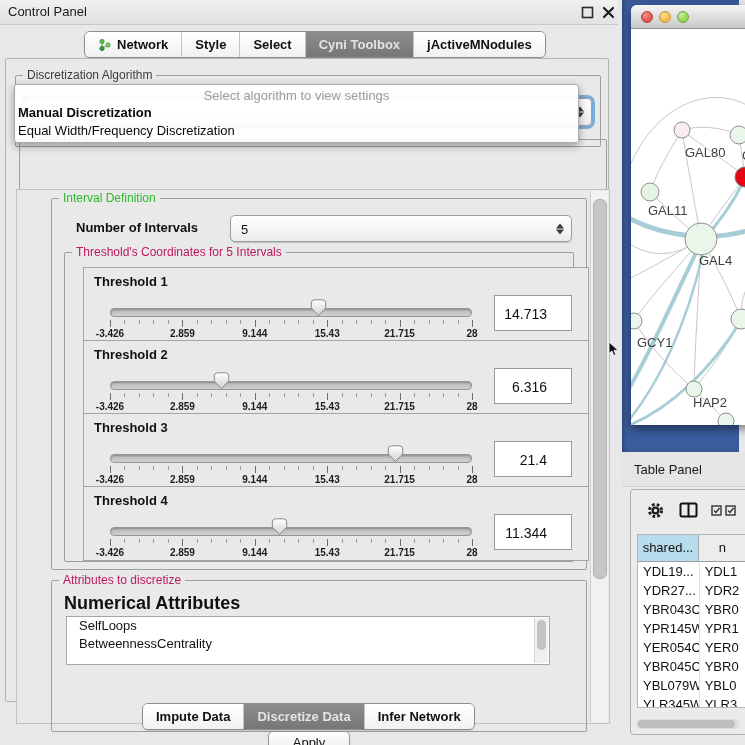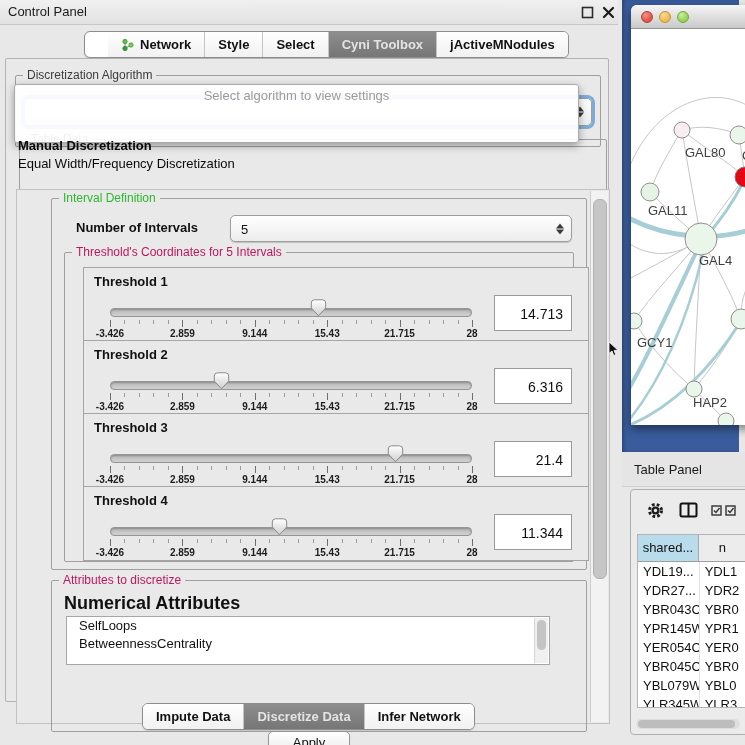--- a/index.html
+++ b/index.html
@@ -32,38 +32,38 @@
   .combo .stepper{position:absolute;right:7px;top:50%;transform:translateY(-50%);display:flex;flex-direction:column;align-items:center;gap:1px;}
   .combo .stepper i{border-left:4px solid transparent;border-right:4px solid transparent;display:block;}
   .combo .stepper .up{border-bottom:5px solid #3c3c3c;}
   .combo .stepper .dn{border-top:5px solid #3c3c3c;}
   .combo.focused{box-shadow:0 0 0 3px rgba(110,165,215,.9);}
 
   
   #algo-popup{left:14px;top:84px;width:563px;height:57px;background:rgba(255,255,255,.93);border:1px solid #ababab;border-radius:3px;box-shadow:0 3px 8px rgba(0,0,0,.35);z-index:30;}
   #algo-popup .prompt{text-align:center;color:#9b9b9b;font-size:13px;padding-top:3px;height:16px;}
   #algo-popup .opt{font-size:13px;color:#0a0a0a;padding:1px 3px;height:16px;cursor:pointer;}
-  #algo-popup .opt.b{font-weight:bold;margin-top:33px;}
+  #algo-popup .opt.b{font-weight:bold;}
 
   
   #scroll-viewport{left:10px;top:130px;width:592px;height:533px;border:1px solid #c2c2c2;background:#e9e9e9;}
   #vscroll{position:absolute;right:1px;top:1px;width:17px;height:531px;background:#f2f2f2;border-left:1px solid #cdcdcd;}
   #vscroll .vthumb{position:absolute;left:2px;width:12px;border-radius:6px;background:#c6c6c6;border:1px solid #b2b2b2;}
 
   
   .th-panel{position:absolute;left:18px;width:504px;height:73px;background:#e9e9e9;border:1px solid #a5a5a5;}
   .th-name{position:absolute;left:10px;top:6px;font-size:13px;font-weight:bold;color:#111;}
   .slider{position:absolute;left:26px;right:116px;top:0;height:100%;}
   .track{position:absolute;left:0;right:0;top:40px;height:7px;border-radius:4px;background:linear-gradient(#b7b7b7,#d2d2d2);border:1px solid #969696;box-shadow:inset 0 1px 2px rgba(0,0,0,.25);}
   .thumb{position:absolute;top:31px;width:17px;height:18px;margin-left:-9px;cursor:pointer;}
   .tickrow{position:absolute;left:0;right:0;top:52px;height:8px;}
   .tick{position:absolute;width:1px;background:#6e6e6e;top:0;}
   .ticklabels{position:absolute;left:0;right:0;top:60px;height:12px;}
   .ticklabels span{position:absolute;transform:translateX(-50%);font-size:10px;font-weight:bold;color:#1d1d1d;white-space:nowrap;}
-  .val-box{position:absolute;right:16px;top:27px;width:78px;height:36px;background:#fff;border:1px solid #9a9a9a;font-size:14px;color:#111;text-align:right;line-height:36px;padding-right:8px;box-sizing:border-box;}
+  .val-box{position:absolute;right:16px;top:27px;width:78px;height:36px;background:#fff;border:1px solid #9a9a9a;font-size:14px;color:#111;text-align:right;line-height:36px;padding-right:24px;box-sizing:border-box;}
 
   
   #attr-list{position:absolute;left:14px;top:35px;width:482px;height:47px;background:#fff;border:1px solid #a6a6a6;overflow:hidden;}
   #attr-list .item{font-size:13px;color:#111;padding-left:12px;height:18px;line-height:18px;cursor:pointer;}
   #attr-scroll{position:absolute;right:1px;top:1px;width:13px;height:45px;background:#f0f0f0;border-left:1px solid #d4d4d4;}
   #attr-scroll .vthumb{position:absolute;left:1.5px;top:2px;width:9px;height:30px;border-radius:5px;background:#c4c4c4;}
 
   #apply-btn{left:262px;top:672px;width:80px;height:23px;background:linear-gradient(#ffffff,#e9e9e9);border:1px solid #979797;border-radius:5px;font-size:13px;color:#111;text-align:center;line-height:21px;box-shadow:0 1px 1px rgba(0,0,0,.2);cursor:pointer;}
 
   
@@ -106,21 +106,21 @@
   <div class="abs" id="panel-header">
     <span class="abs" id="panel-title">Control Panel</span>
     <svg class="abs hdr-ico" style="left:581px" viewBox="0 0 13 13">
         <rect x="1.5" y="1.5" width="10" height="10" fill="none" stroke="#2b2b2b" stroke-width="1.6"></rect>
       </svg>
     <svg class="abs hdr-ico" style="left:602px" viewBox="0 0 13 13">
         <path d="M2,2 L11,11 M11,2 L2,11" stroke="#1d1d1d" stroke-width="2.2" stroke-linecap="round"></path>
       </svg>
   </div>
 
-  <div class="abs seg" id="top-tabs" style="left:84px;top:31px;padding-left:23px;">
+  <div class="abs seg" id="top-tabs" style="left:84px;top:31px;">
       <div class="tab">
         <svg width="14" height="14" viewBox="0 0 14 14">
           <line x1="4" y1="3.5" x2="4" y2="10.5" stroke="#8a8a8a"></line>
           <line x1="4" y1="10.5" x2="10" y2="7" stroke="#8a8a8a"></line>
           <circle cx="4" cy="3.5" r="2.2" fill="#57c443" stroke="#2f7d25" stroke-width="0.6"></circle>
           <circle cx="4" cy="10.5" r="2.2" fill="#2f9e2f" stroke="#226f22" stroke-width="0.6"></circle>
           <circle cx="10" cy="7" r="2.2" fill="#79d257" stroke="#2f7d25" stroke-width="0.6"></circle>
         </svg>
         <span>Network</span>
       </div>

